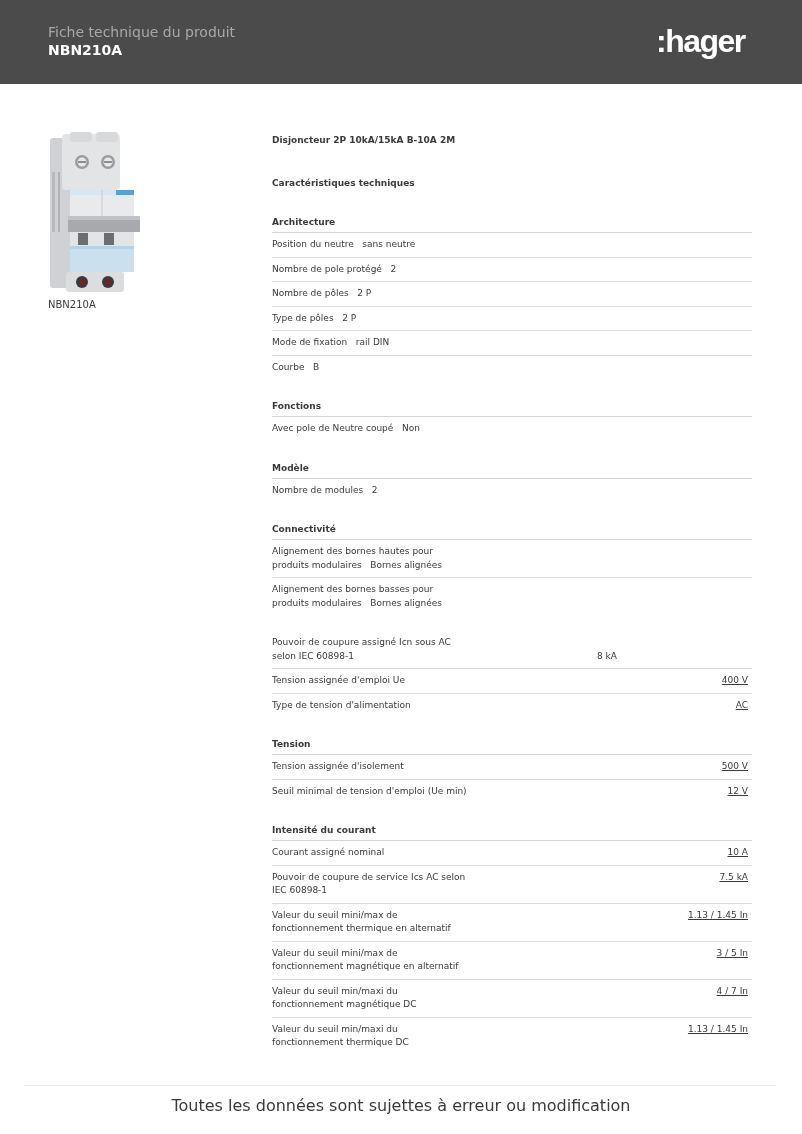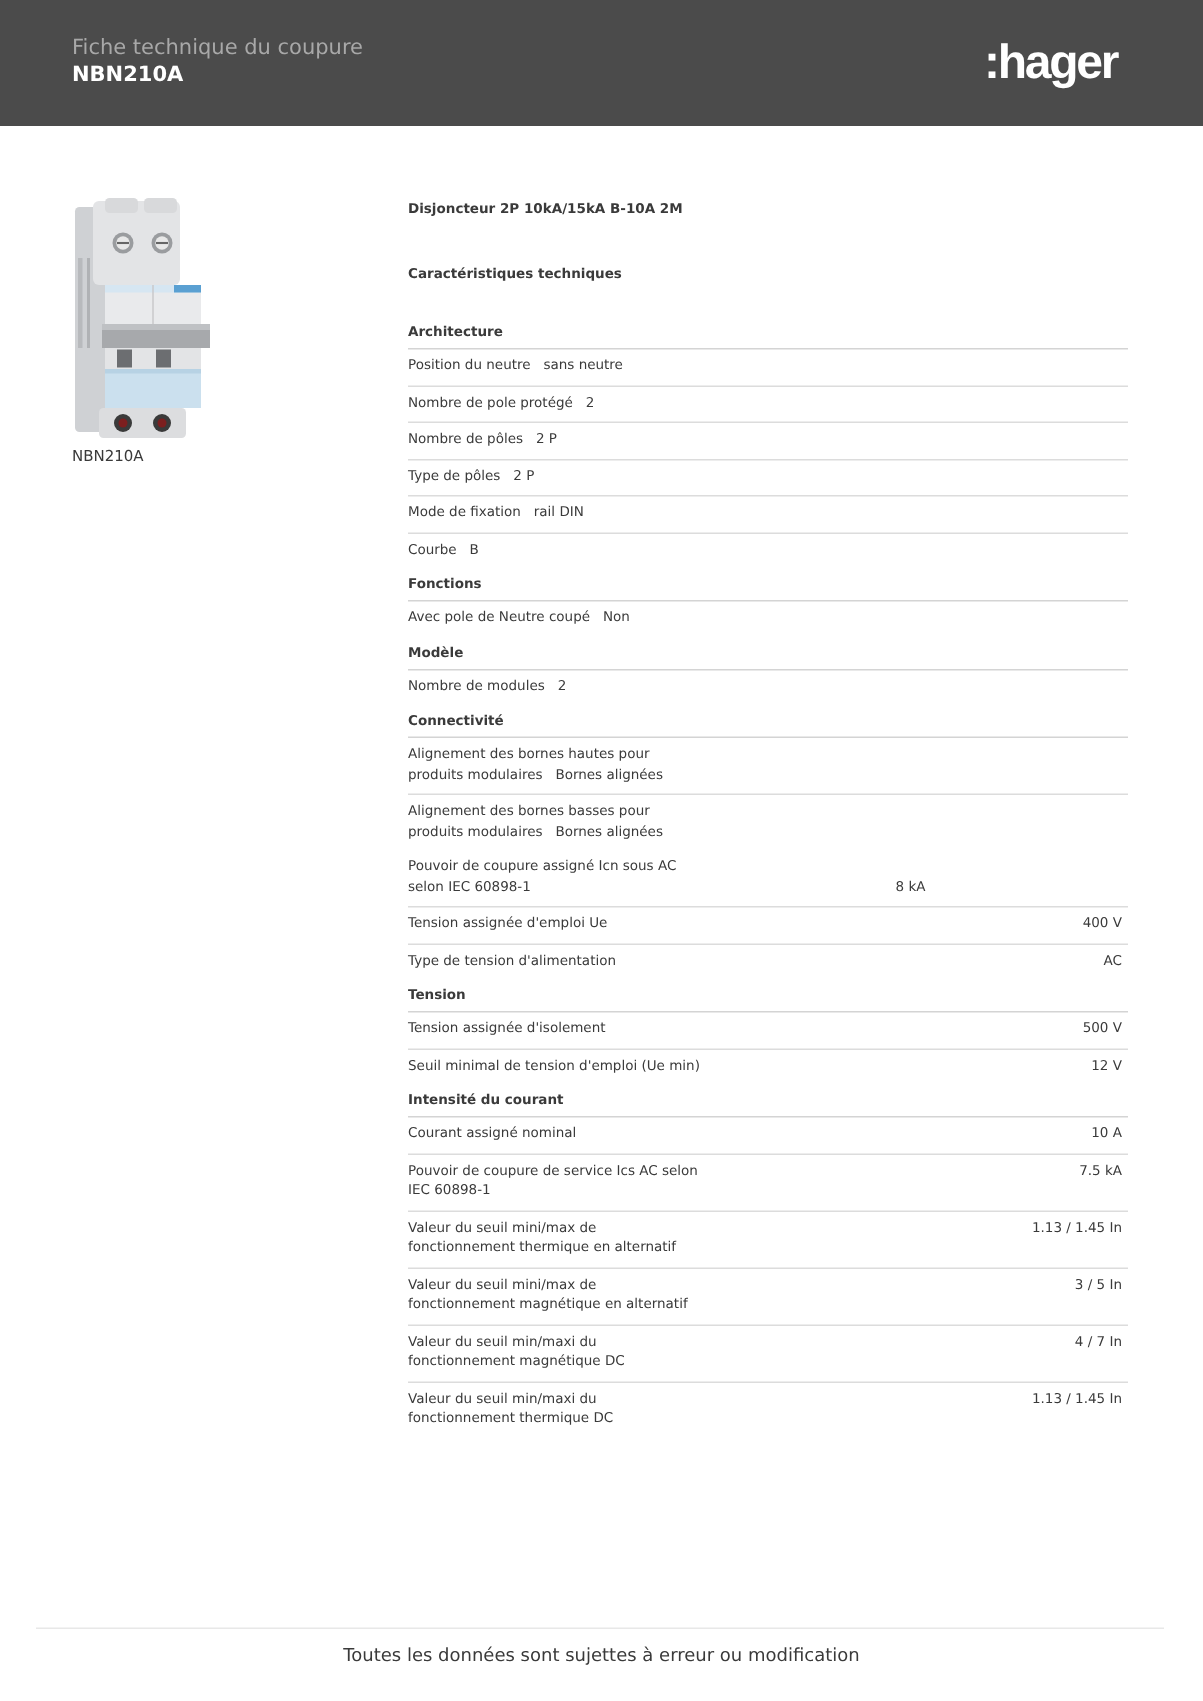--- a/index.html
+++ b/index.html
@@ -11,40 +11,40 @@
     .header .title { position: absolute; left: 48px; top: 42px; font-size: 14px; color: #ffffff; font-weight: bold; }
     .header .logo { position: absolute; left: 656px; top: 23px; font-family: "Liberation Sans", sans-serif; font-size: 32px; font-weight: bold; color: #ffffff; letter-spacing: -1.5px; line-height: 36px; }
 
     .product-image { position: absolute; left: 48px; top: 132px; width: 106px; height: 160px; }
     .product-caption { position: absolute; left: 48px; top: 299px; font-size: 10px; color: #3a3a3a; }
 
     .content { position: absolute; left: 272px; top: 130px; width: 480px; }
     .product-name { font-size: 9px; font-weight: bold; color: #3a3a3a; height: 20px; line-height: 20px; }
     .tech-title { font-size: 9px; font-weight: bold; color: #3a3a3a; margin-top: 23px; height: 20px; line-height: 20px; }
 
-    .section { }
+    .section { margin-top: 16px; }
     .section.first { margin-top: 18px; }
     .section-title { font-size: 9px; font-weight: bold; color: #3a3a3a; height: 22px; line-height: 22px; border-bottom: 1px solid #d4d4d4; }
 
     .row { display: flex; justify-content: space-between; align-items: flex-start; font-size: 9px; color: #3a3a3a; border-bottom: 1px solid #dcdcdc; min-height: 23.5px; padding: 5px 4px 5px 0; line-height: 13.5px; }
     .row:last-child { border-bottom: none; }
     .row .label { flex: 0 0 auto; }
-    .row .value { text-align: right; white-space: nowrap; }
+    .row .value { text-align: right; white-space: nowrap; text-decoration: underline; }
     .row.two-line { min-height: 36px; }
     .row .mid-value { position: absolute; }
     .row.mid { position: relative; }
 
     .footer-line { position: absolute; left: 24px; top: 1085px; width: 752px; height: 1px; background: #e8e8e8; }
-    .footer-text { position: absolute; left: 0; top: 1096px; width: 802px; text-align: center; font-size: 12px; color: #3a3a3a; }
+    .footer-text { position: absolute; left: 0; top: 1096px; width: 802px; text-align: center; font-size: 16px; color: #3a3a3a; }
   </style>
 </head>
 <body>
 
 <div class="header">
-  <div class="subtitle">Fiche technique du coupure</div>
+  <div class="subtitle">Fiche technique du produit</div>
   <div class="title">NBN210A</div>
   <div class="logo">:hager</div>
 </div>
 
 <div class="product-image">
   <svg width="106" height="160" viewBox="0 0 106 160" xmlns="http://www.w3.org/2000/svg">
 
     <rect x="2" y="6" width="22" height="150" rx="3" fill="#cfd1d4"></rect>
     <rect x="4" y="40" width="3" height="60" fill="#b8babd"></rect>
     <rect x="10" y="40" width="2" height="60" fill="#b0b2b5"></rect>

